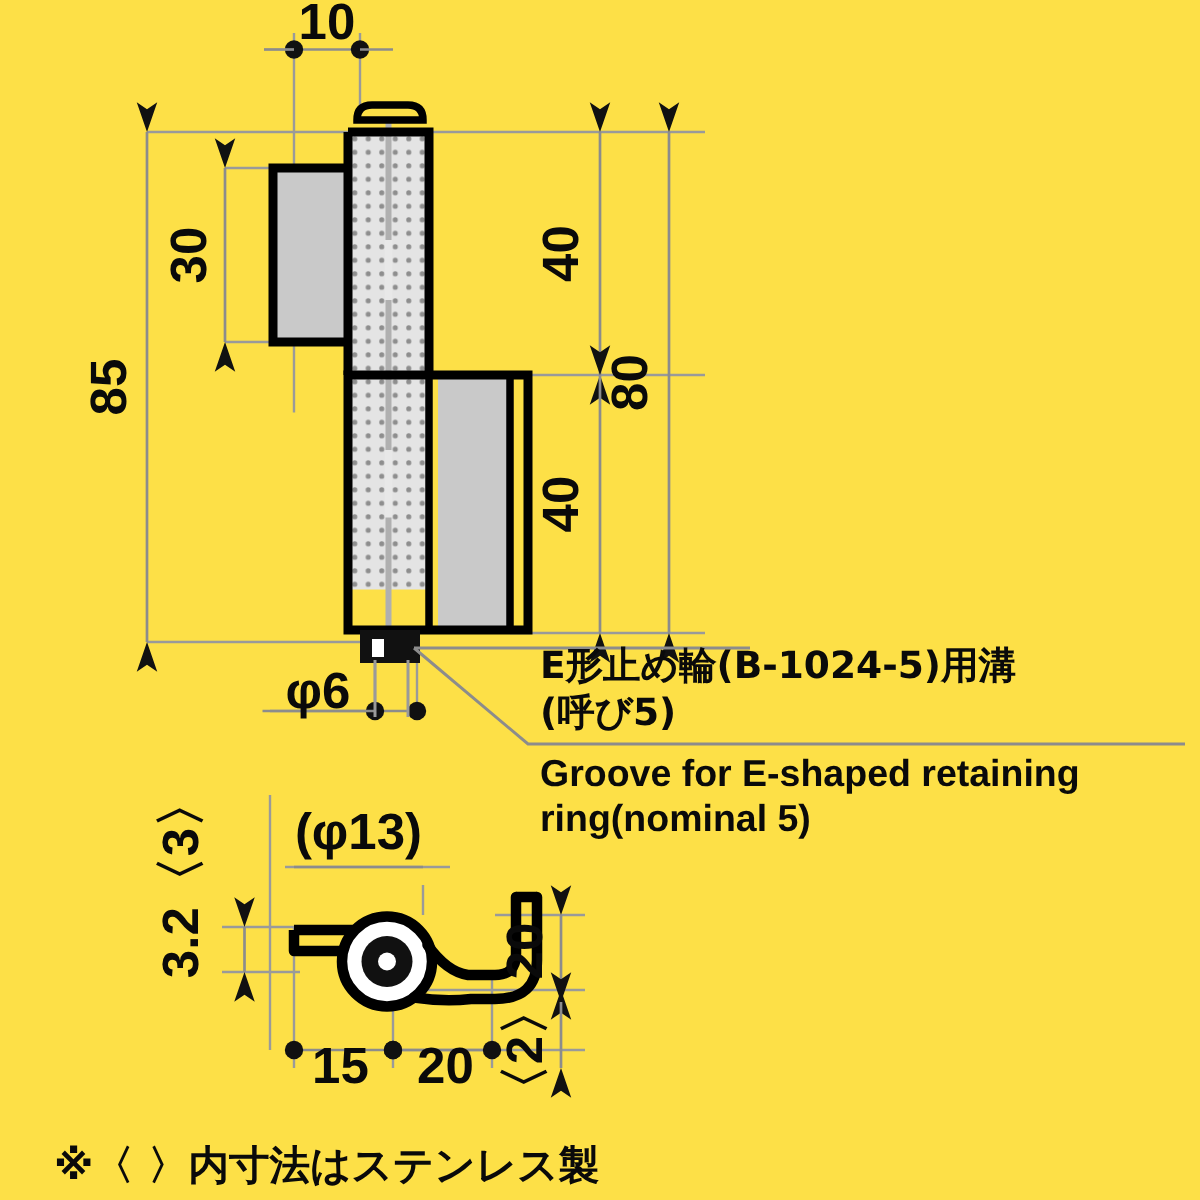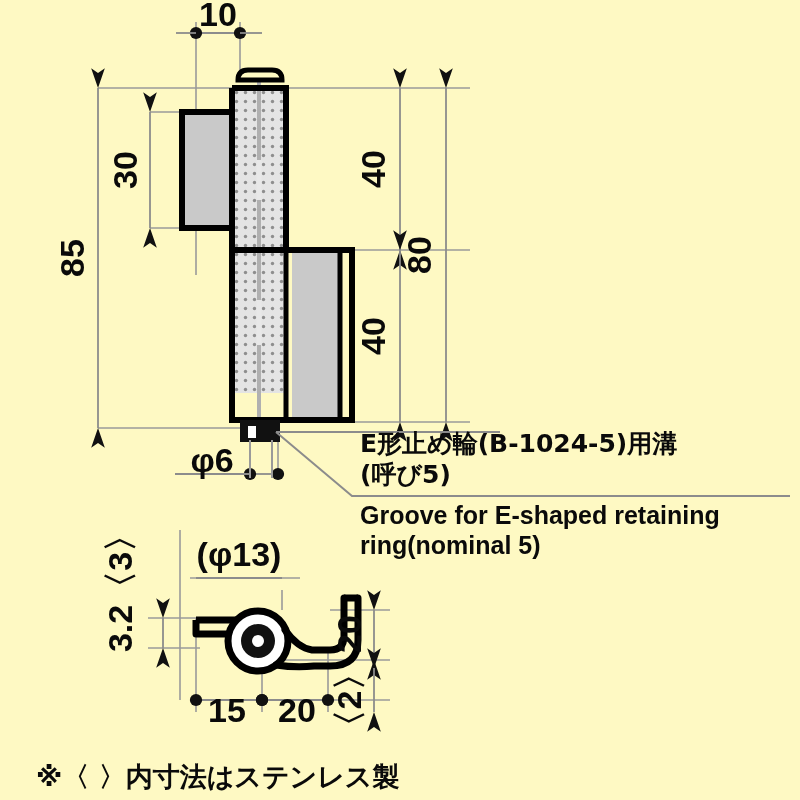--- a/index.html
+++ b/index.html
@@ -7,21 +7,21 @@
     padding: 0;
     background: #ffffff;
   }
   body {
     font-family: "Liberation Sans", sans-serif;
   }
   #sheet {
     position: relative;
     width: 800px;
     height: 800px;
-    background: #fef9c3;
+    background: #fde047;
     overflow: hidden;
   }
   #sheet svg {
     position: absolute;
     left: 0;
     top: 0;
   }
   .dimtext {
     font-family: "Liberation Sans", sans-serif;
     font-weight: bold;

